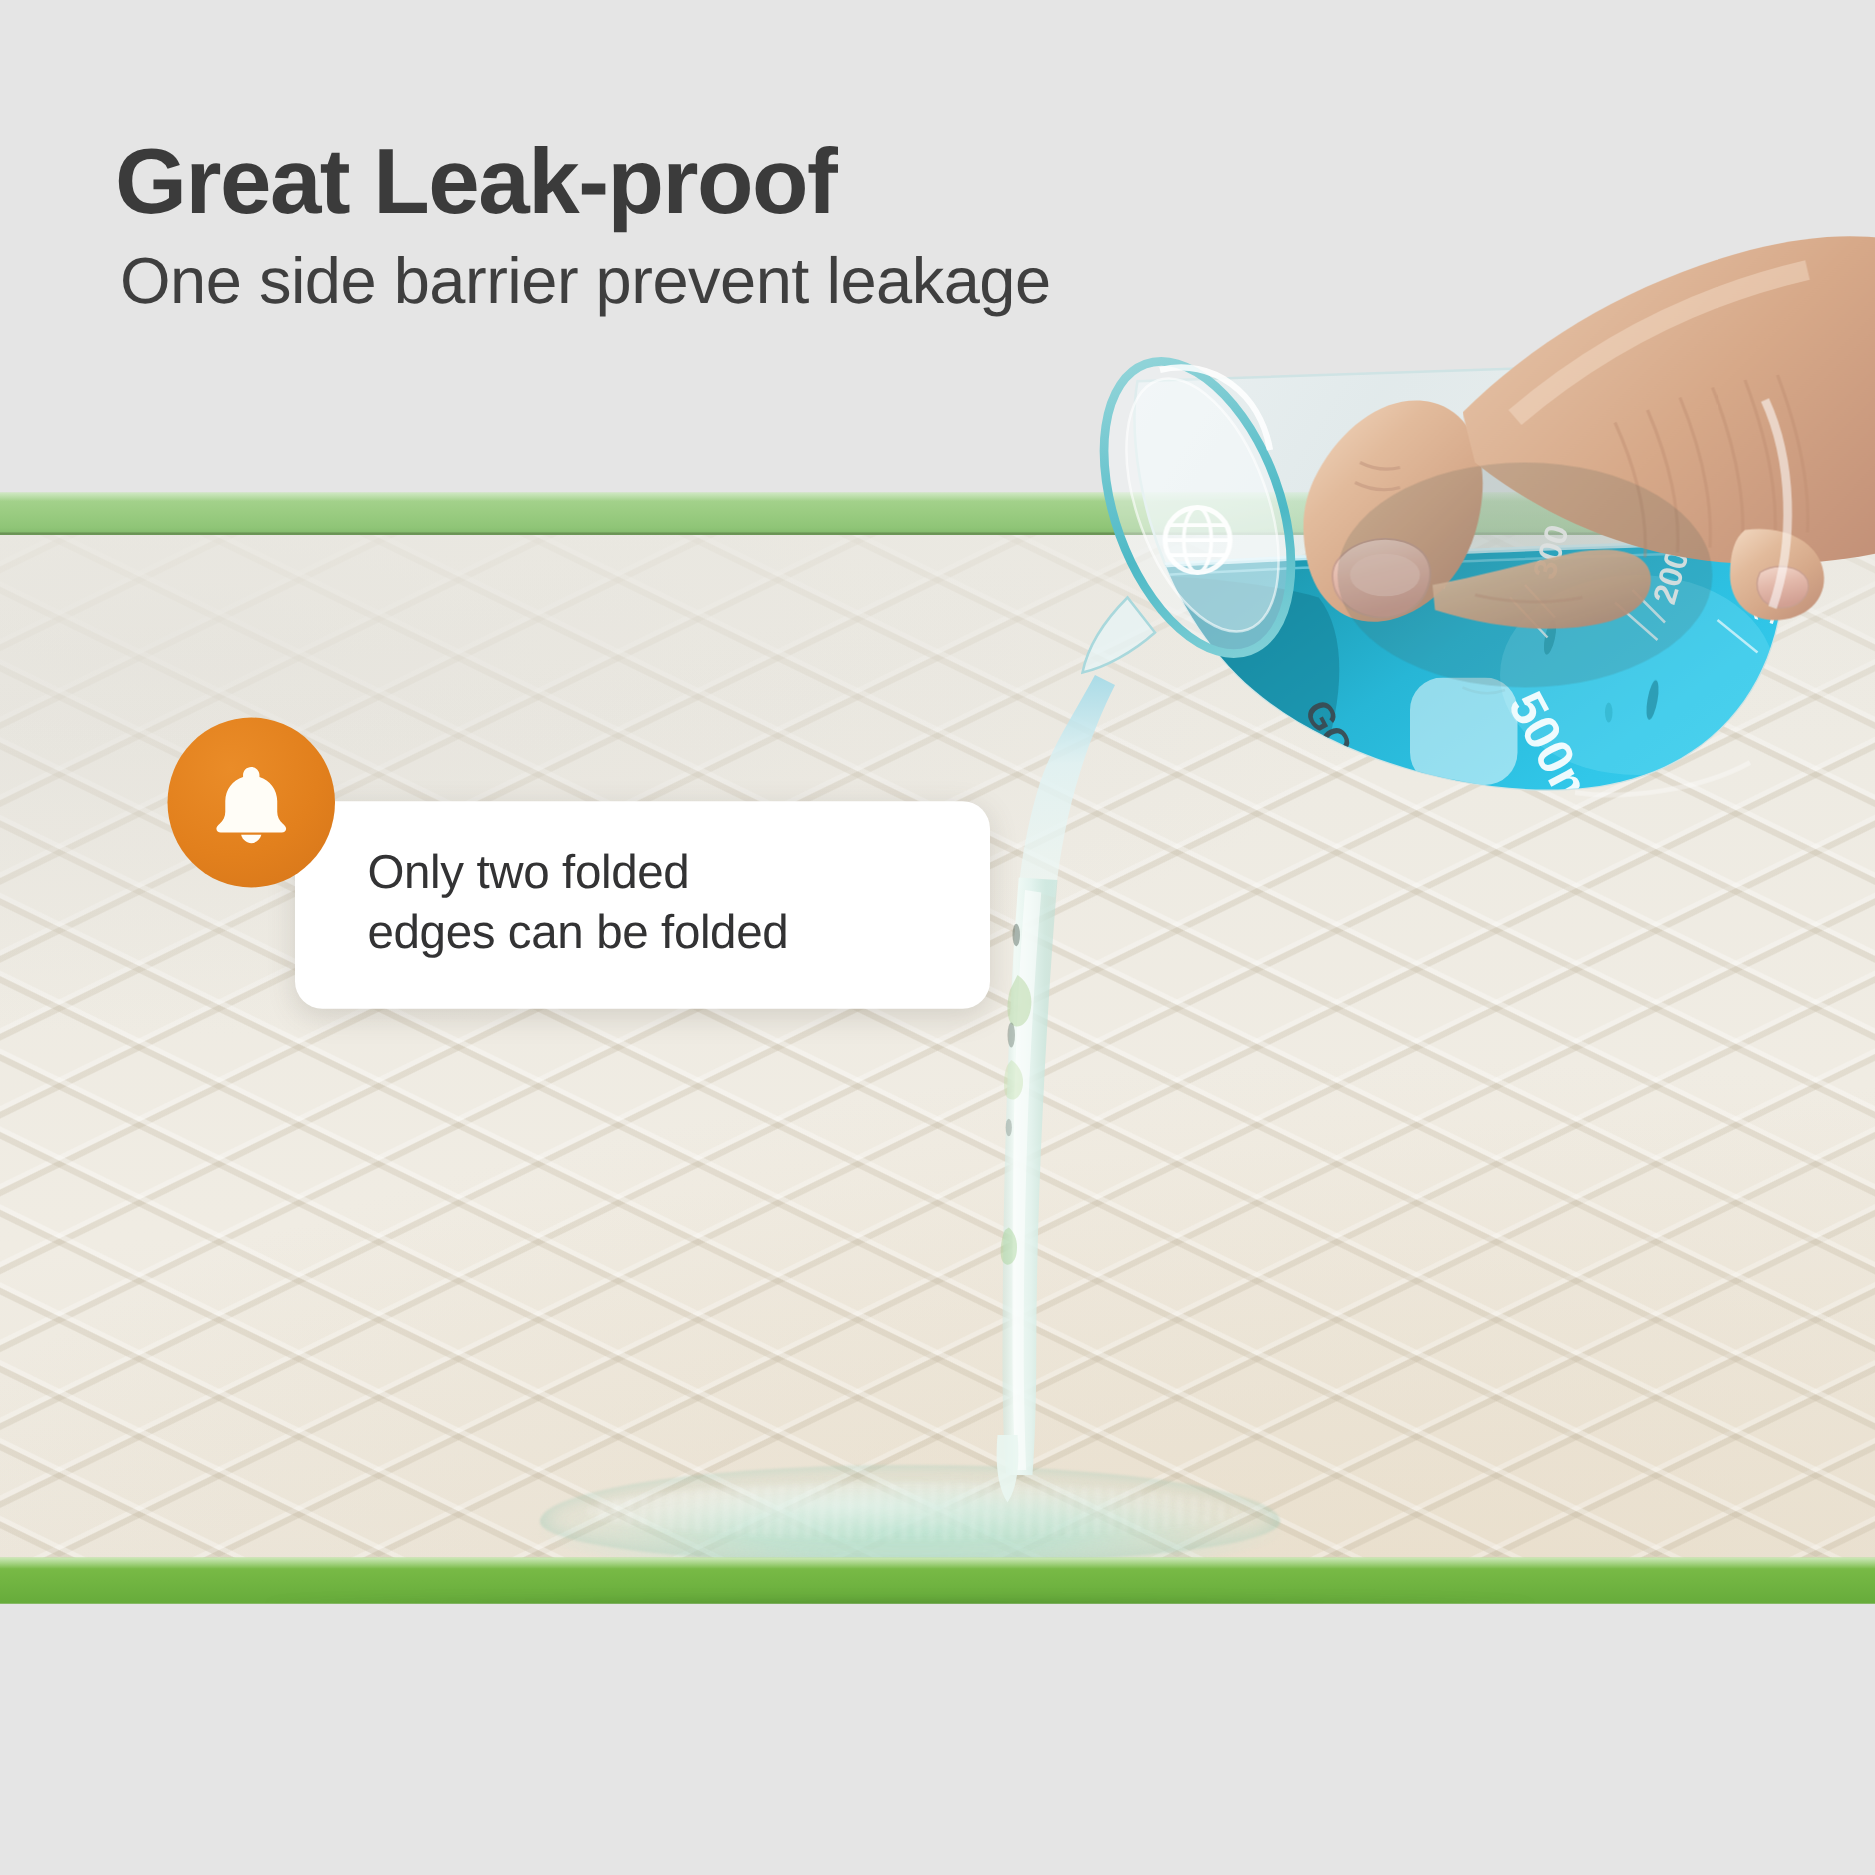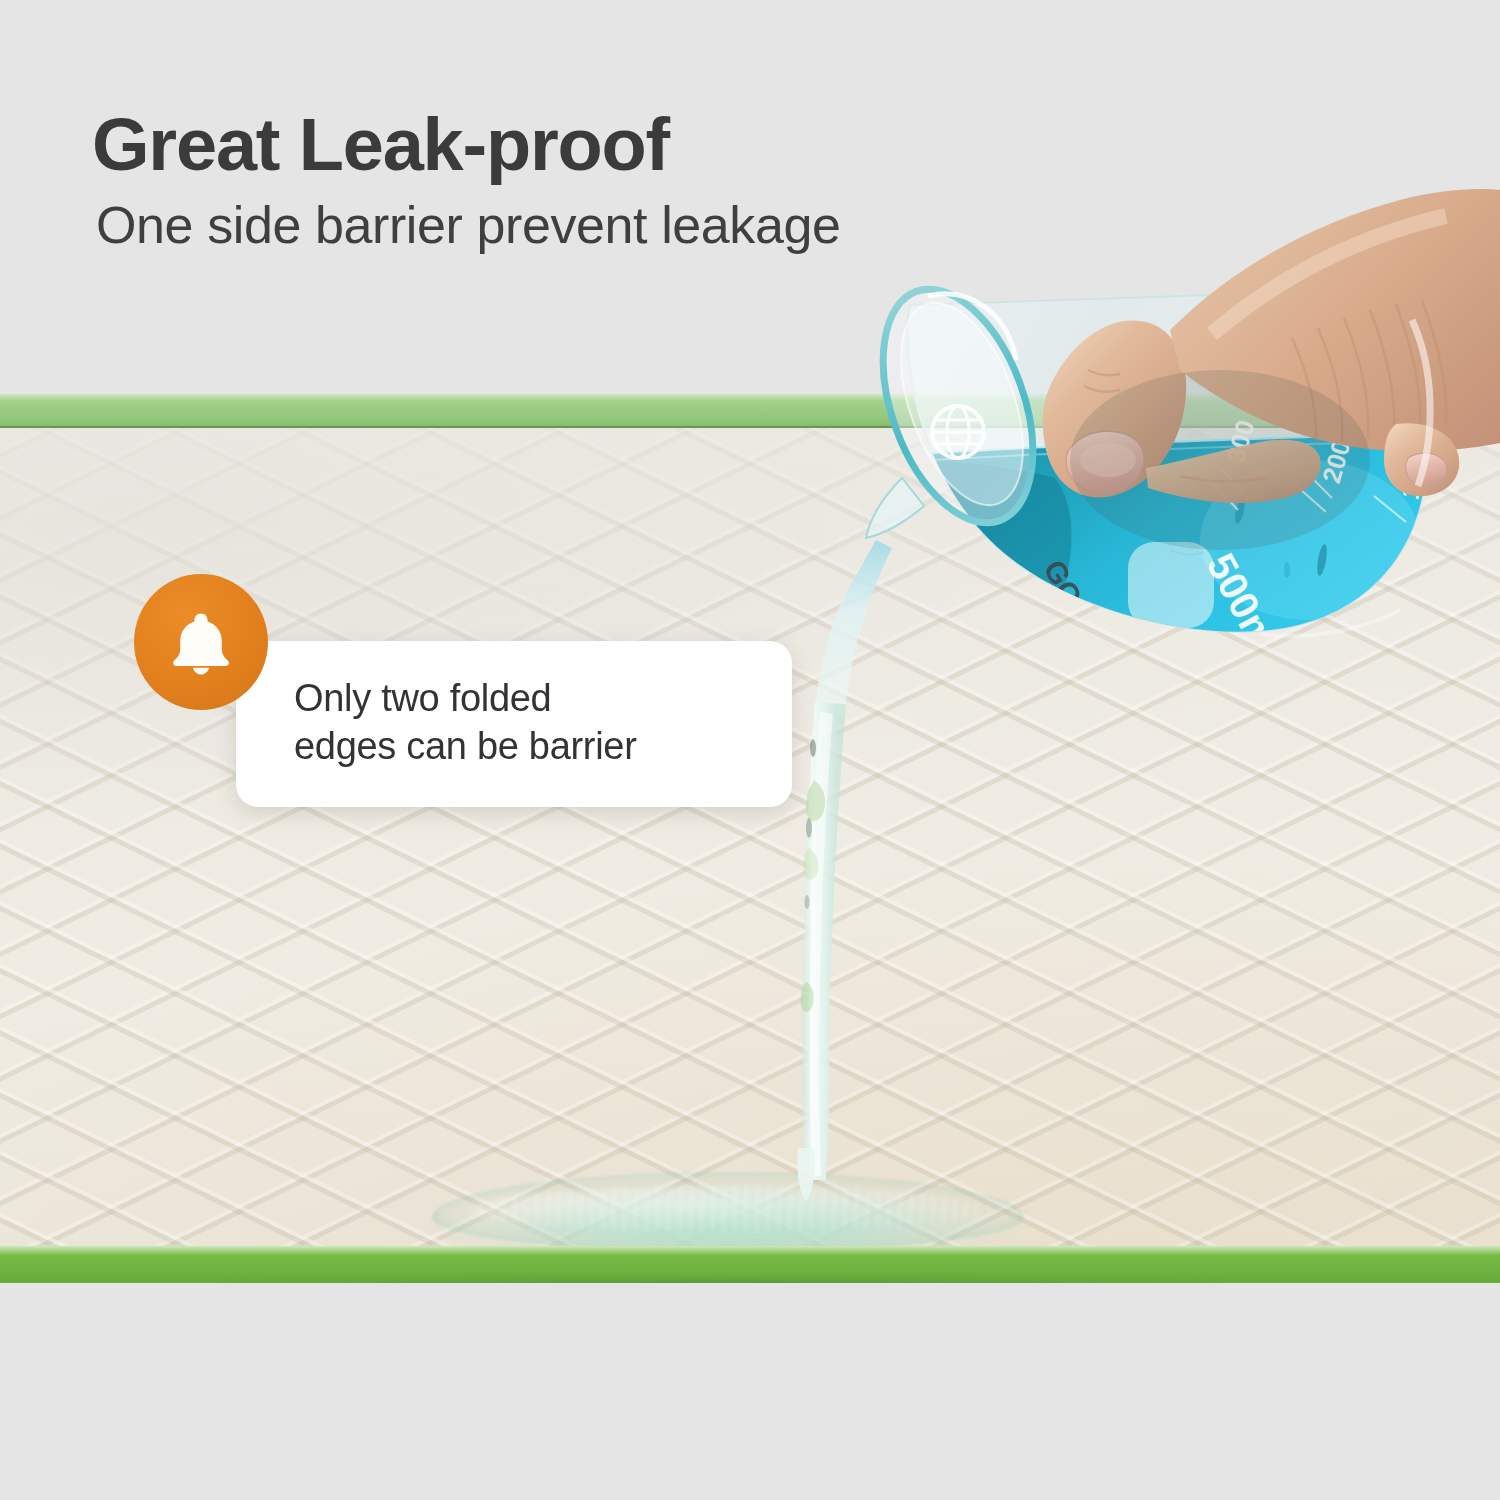--- a/index.html
+++ b/index.html
@@ -394,21 +394,21 @@
                -1.4 1.2-2.4 2.4-2.4 3.7 0 1.6 1.4 2.8 3.2 2.8h44.6c1.8 0 3.2-1.2 3.2-2.8
                0-1.3-1-2.5-2.4-3.7-2.6-2.2-4.1-5.4-4.1-8.8v-7.8c0-8.3-5.4-15.3-13-17.6v-1.4
                C38 8.6 35.3 6 32 6z"></path>
       <path fill="#fffdf7" d="M24.6 55.6c0.9 3.6 4.2 6.2 7.4 6.2s6.5-2.6 7.4-6.2z"></path>
     </svg>
   </div>
 
   <div class="callout">
     <div class="callout-text">
       <span>Only two folded</span>
-      <span>edges can be barrier</span>
+      <span>edges can be folded</span>
     </div>
   </div>
 
   <div class="floor-shadow"></div>
   <div class="green-front"></div>
   <div class="green-front-hi"></div>
   <div class="green-front-wet"></div>
   <div class="green-front-base"></div>
 
 </div>

